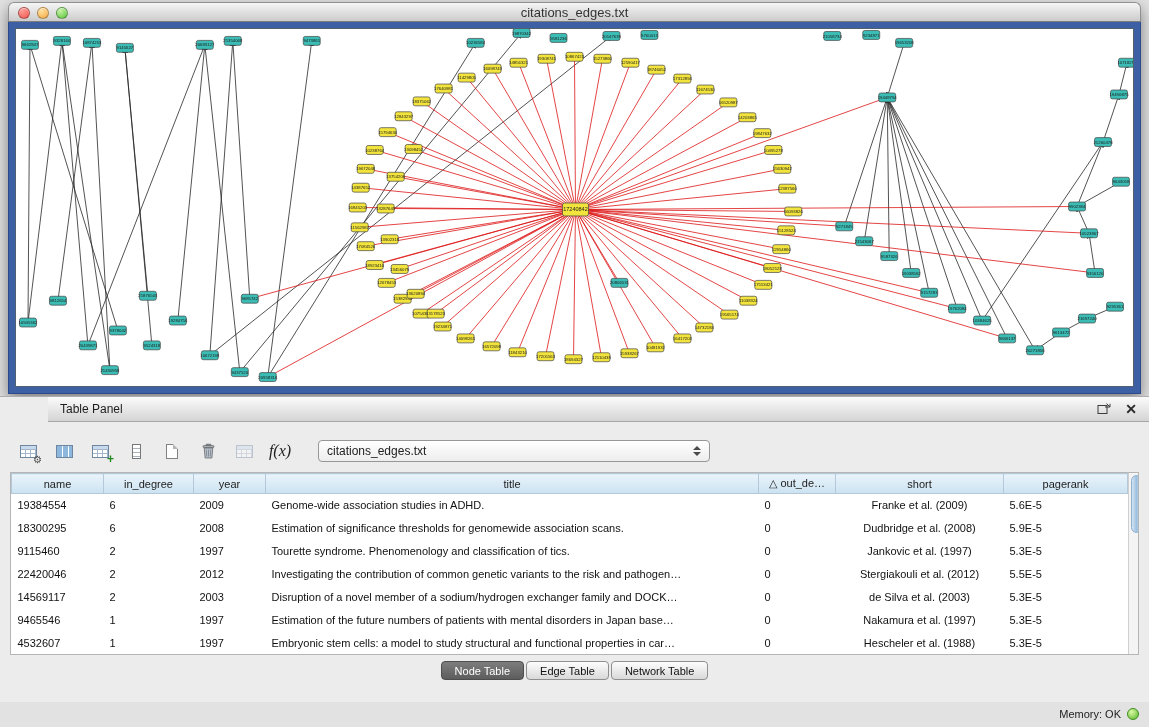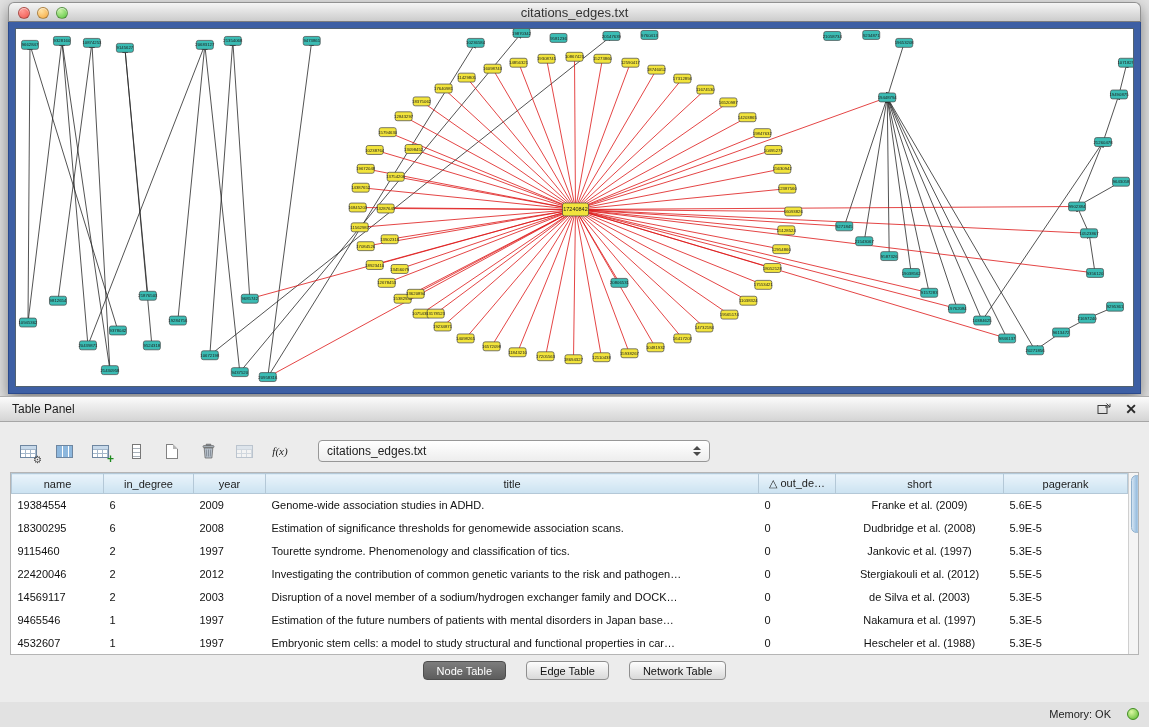--- a/index.html
+++ b/index.html
@@ -24,21 +24,21 @@
   .win-title { font-size:13px; color:#333; }
   .net-frame { background:#3d5fa4; border-left:1px solid #2b4a8c; border-right:1px solid #2b4a8c;
     border-bottom:1px solid #2b4a8c; padding:6px; height:372px; }
   .net-canvas-box { width:100%; height:100%; background:#ffffff; border:1px solid #51616f; }
   #net-svg { width:100%; height:100%; display:block; }
 
   
   .table-panel { position:absolute; left:0; top:396px; width:1149px; height:306px;
     background:#ececec; border-top:1px solid #adadad; }
   .tp-header { height:25px; background:linear-gradient(#fbfbfb,#d4d4d4);
-    border-bottom:1px solid #a6a6a6; display:flex; align-items:center; padding:0 12px; }
+    border-bottom:1px solid #a6a6a6; display:flex; align-items:center; padding:0 12px;margin-left:48px; }
   .tp-title { font-size:12px; color:#1d1d1d; }
   .tp-spacer { flex:1; }
   .tp-float { margin-right:14px; display:flex; align-items:center; cursor:default; }
   .tp-close { font-size:14px; font-weight:bold; color:#2a2a2a; line-height:1; cursor:default; }
 
   .tp-body { padding:14px 8px 0 8px; }
   .toolbar { display:flex; align-items:center; padding:2px 6px 8px 6px; }
   .tool-btn { position:relative; width:28px; height:26px; border:none; background:transparent;
     display:flex; align-items:center; justify-content:center; margin-right:8px; padding:0; }
   .mini-table { position:relative; width:17px; height:13px; border:1px solid #6e86a0; background:
@@ -49,21 +49,21 @@
   .mini-table.cols { background:
     linear-gradient(to right, #8db7dd 0 5px, #fff 5px 6px, #8db7dd 6px 11px, #fff 11px 12px, #8db7dd 12px 17px); }
   .mini-table.disabled { opacity:.38; }
   .badge { position:absolute; right:0px; bottom:-1px; font-size:10px; line-height:1; color:#4c4c4c; }
   .badge.green { color:#1e8a1e; font-weight:bold; font-size:12px; }
   .mini-col { width:9px; height:15px; border:1px solid #777;
     background:repeating-linear-gradient(to bottom, #fff 0 3px, #a9b2bb 3px 4px); }
   .page-icon { position:relative; width:12px; height:15px; background:#fff; border:1px solid #828282; }
   .page-icon::after { content:""; position:absolute; right:-1px; top:-1px;
     border-style:solid; border-width:0 5px 5px 0; border-color:#ececec #ececec #b5b5b5 #b5b5b5; }
-  .fx-label { font-family:"Liberation Serif", serif; font-style:italic; font-size:11px; color:#222; }
+  .fx-label { font-family:"Liberation Serif", serif; font-style:italic; font-size:16px; color:#222; }
 
   .net-select { width:392px; height:22px; border:1px solid #979797; border-radius:4px;
     background:linear-gradient(#ffffff,#ededed); display:flex; align-items:center;
     padding:0 4px 0 8px; font-size:12px; margin-left:16px; }
   .spinner { margin-left:auto; display:flex; flex-direction:column; align-items:center;
     justify-content:center; gap:2px; width:16px; }
   .spinner i { display:block; width:0; height:0; border-left:4px solid transparent; border-right:4px solid transparent; }
   .spinner .up { border-bottom:4px solid #4a4a4a; }
   .spinner .dn { border-top:4px solid #4a4a4a; }
 
@@ -71,26 +71,26 @@
   table { border-collapse:collapse; table-layout:fixed; width:1116px; font-size:11px; }
   thead th { background:linear-gradient(#eaf4fb,#cbe2f1); border:1px solid #b4c8d7;
     height:20px; font-weight:normal; font-size:11px; color:#1c1c1c; padding:0 3px;
     overflow:hidden; white-space:nowrap; }
   tbody td { height:16px; padding:0 6px; white-space:nowrap; overflow:hidden; color:#111; }
   tbody td.c-short { text-align:center; }
   .vscroll { width:16px; background:#f4f4f4; border-left:1px solid #cfcfcf; position:relative; }
   .vthumb { position:absolute; left:2px; top:2px; width:11px; height:58px; border-radius:6px;
     background:linear-gradient(to right,#d3e4f3,#9cc0e0,#d3e4f3); border:1px solid #8fb0cd; }
 
-  .tabs { display:flex; justify-content:center; gap:20px; margin-top:6px; }
+  .tabs { display:flex; justify-content:center; gap:2px; margin-top:6px; }
   .tab { height:19px; padding:0 13px; font-size:11px; display:flex; align-items:center;
     border:1px solid #8f8f8f; background:linear-gradient(#fdfdfd,#d9d9d9); border-radius:4px; color:#111; }
   .tab.selected { background:linear-gradient(#7d7d7d,#5d5d5d); color:#fff; border-color:#4d4d4d; }
 
-  .statusbar { position:absolute; right:10px; bottom:7px; display:flex; align-items:flex-end; gap:16px; font-size:11px; color:#222; }
+  .statusbar { position:absolute; right:10px; bottom:7px; display:flex; align-items:flex-end; gap:6px; font-size:11px; color:#222; }
   .mem-dot { width:12px; height:12px; border-radius:50%;
     background:radial-gradient(circle at 35% 30%, #dcf8a4, #57b82c); border:1px solid #3f8d20; }
 </style>
 </head>
 <body>
 
 <div class="net-window">
   <div class="titlebar">
     <div class="traffic">
       <span class="light red"></span>

